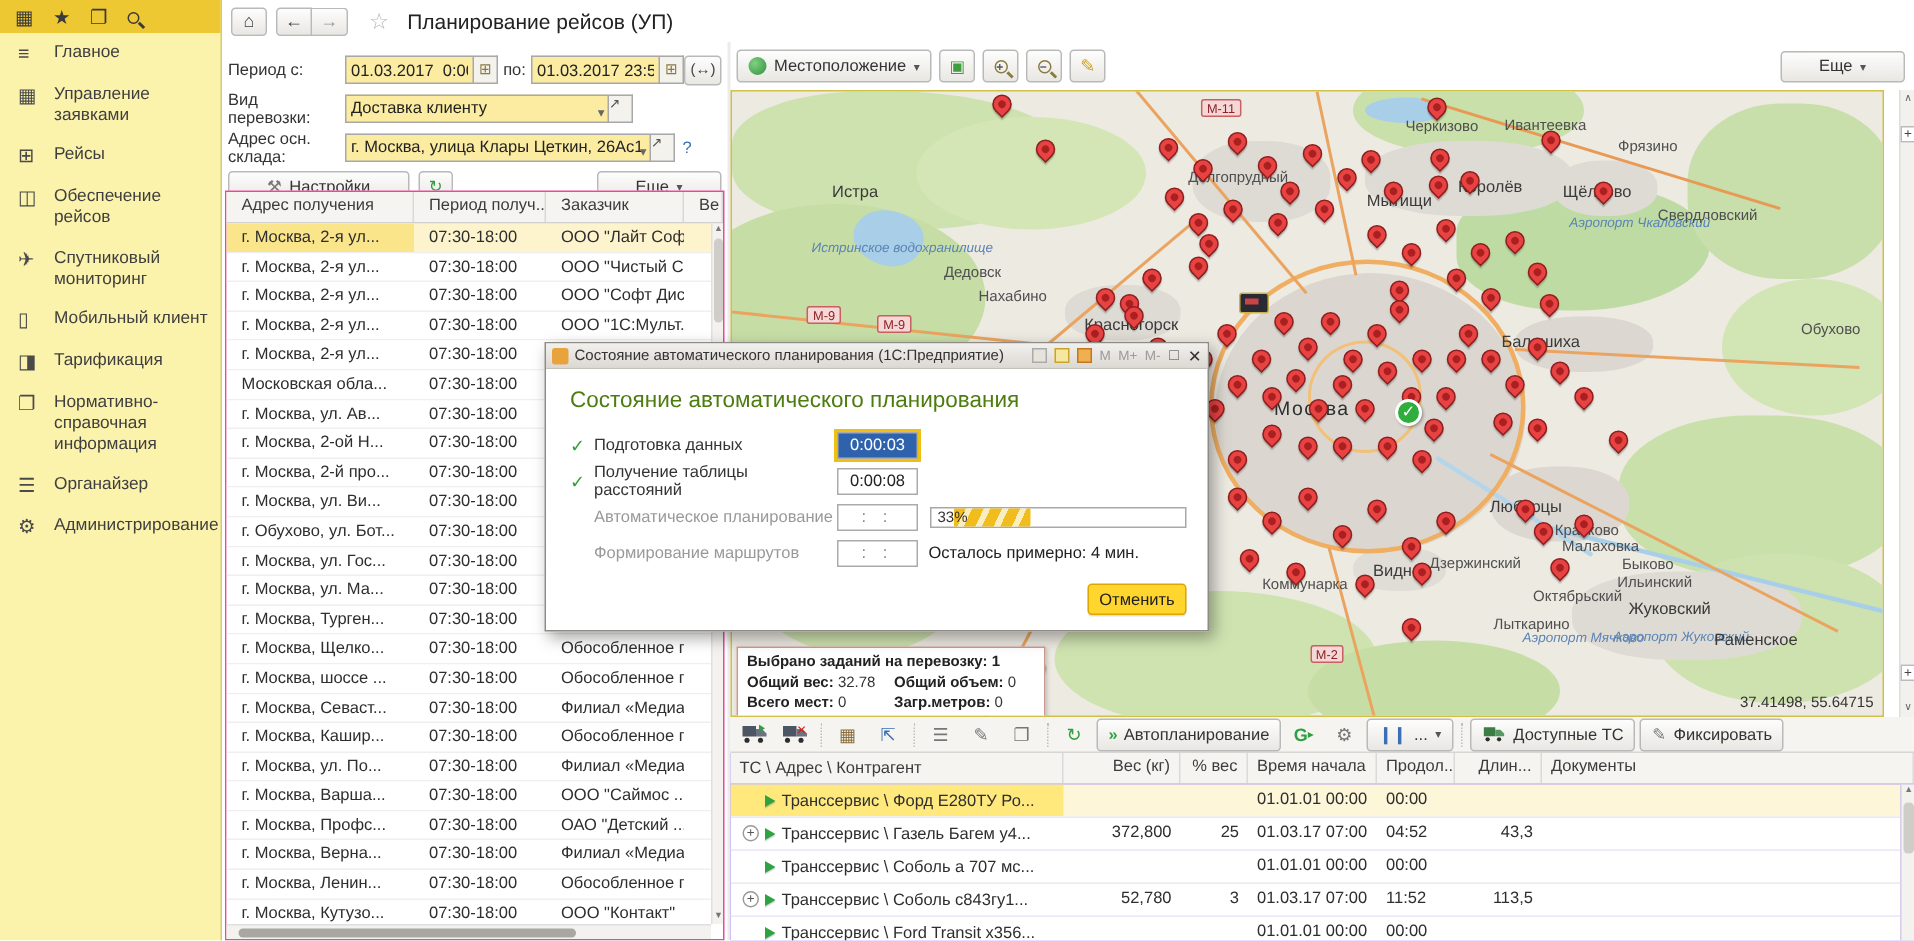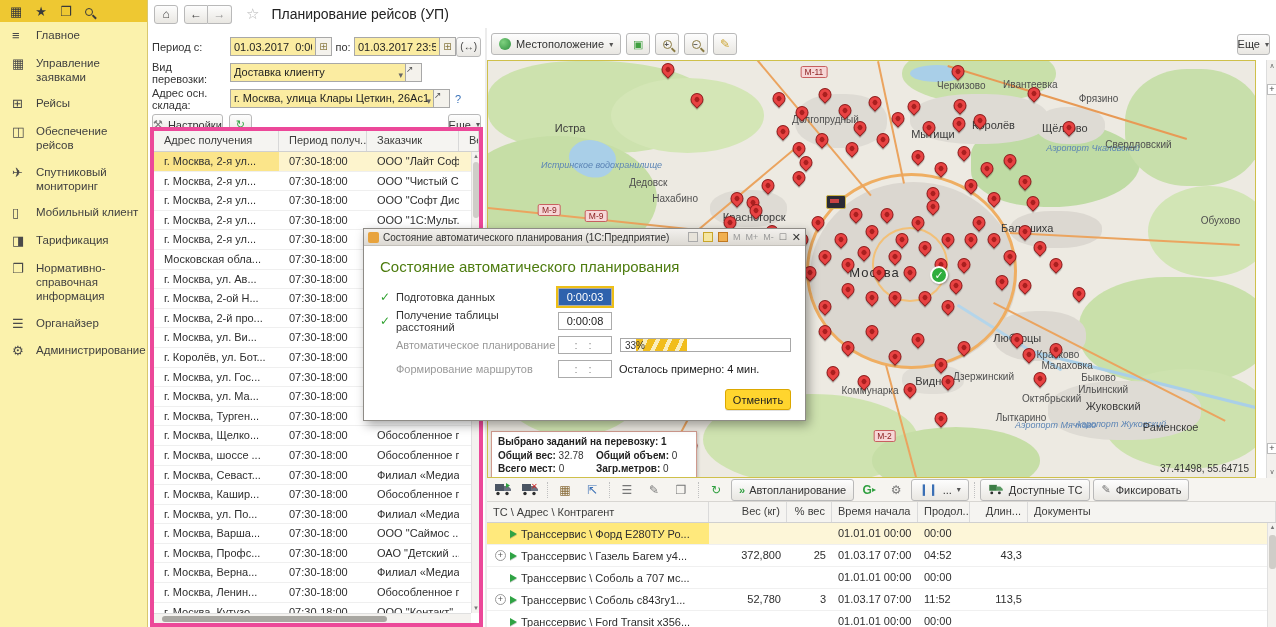--- a/index.html
+++ b/index.html
@@ -36,26 +36,26 @@
   .flabel{width:78px;flex:none;color:#333;}
   .finput{background:#fbeca1;border:1px solid #a8a8a8;height:19px;padding:0 3px;font-size:11px;color:#222;font-family:inherit;}
   .w-date{width:86px;}
   .calbtn{width:16px;height:19px;border:1px solid #a8a8a8;border-left:none;background:#f4f2ec;color:#8a7b43;font-size:10px;cursor:pointer;line-height:17px;text-align:center;}
   .polbl{width:22px;text-align:center;flex:none;}
   .rangebtn{margin-left:auto;height:20px;border:1px solid #b9b9b9;border-radius:3px;background:linear-gradient(#fdfdfd,#e9e7e2);font-size:10px;padding:0 3px;cursor:pointer;color:#444;}
   .combo{position:relative;background:#fbeca1;border:1px solid #a8a8a8;height:19px;padding:0 14px 0 3px;line-height:17px;color:#222;white-space:nowrap;overflow:hidden;}
   .combo .arr{position:absolute;right:2px;top:3px;font-size:9px;color:#666;}
   .openbtn{width:16px;height:19px;border:1px solid #a8a8a8;border-left:none;background:#f4f2ec;color:#555;font-size:9px;cursor:pointer;}
   .qlink{color:#3971b8;margin-left:5px;cursor:pointer;}
-  .btn{height:21px;border:1px solid #b9b9b9;border-radius:3px;background:linear-gradient(#fdfdfd,#e9e7e2);padding:0 0;font-size:11px;color:#333;cursor:pointer;display:inline-flex;align-items:center;gap:5px;}
+  .btn{height:21px;border:1px solid #b9b9b9;border-radius:3px;background:linear-gradient(#fdfdfd,#e9e7e2);padding:0 25px;font-size:11px;color:#333;cursor:pointer;display:inline-flex;align-items:center;gap:5px;}
   .morebtn{margin-left:auto;}
   .dda{font-size:8px;color:#555;}
 
   
-  .otable{position:absolute;left:2px;top:99px;right:2px;bottom:0;border:4px solid #ec4899;background:#fff;}
+  .otable{position:absolute;left:2px;top:99px;right:2px;bottom:0;border:1px solid #ec4899;background:#fff;}
   .ohead{display:flex;height:21px;background:#f5f4f1;border-bottom:1px solid #d0d0d0;}
   .ohc{padding:3px 4px 0 10px;color:#3c3c3c;border-right:1px solid #d8d8d8;overflow:hidden;white-space:nowrap;}
   .c-addr{width:125px;flex:none;}
   .c-per{width:88px;flex:none;}
   .c-cust{width:92px;flex:none;}
   .c-ves{flex:1;}
   .obody{position:absolute;top:21px;left:0;right:8px;bottom:10px;overflow:hidden;}
   .otr{display:flex;height:19.6px;border-bottom:1px solid #efefef;cursor:pointer;background:#fff;}
   .otc{padding:3px 4px 0 10px;white-space:nowrap;overflow:hidden;color:#2e2e2e;}
   .otr.sel{background:#fdf4cd;}
@@ -326,21 +326,21 @@
                 <div class="otc c-cust"></div>
                 <div class="otc c-ves"></div>
               </div>
               <div class="otr">
                 <div class="otc c-addr">г. Москва, ул. Ви...</div>
                 <div class="otc c-per">07:30-18:00</div>
                 <div class="otc c-cust"></div>
                 <div class="otc c-ves"></div>
               </div>
               <div class="otr">
-                <div class="otc c-addr">г. Королёв, ул. Бот...</div>
+                <div class="otc c-addr">г. Обухово, ул. Бот...</div>
                 <div class="otc c-per">07:30-18:00</div>
                 <div class="otc c-cust"></div>
                 <div class="otc c-ves"></div>
               </div>
               <div class="otr">
                 <div class="otc c-addr">г. Москва, ул. Гос...</div>
                 <div class="otc c-per">07:30-18:00</div>
                 <div class="otc c-cust"></div>
                 <div class="otc c-ves"></div>
               </div>

